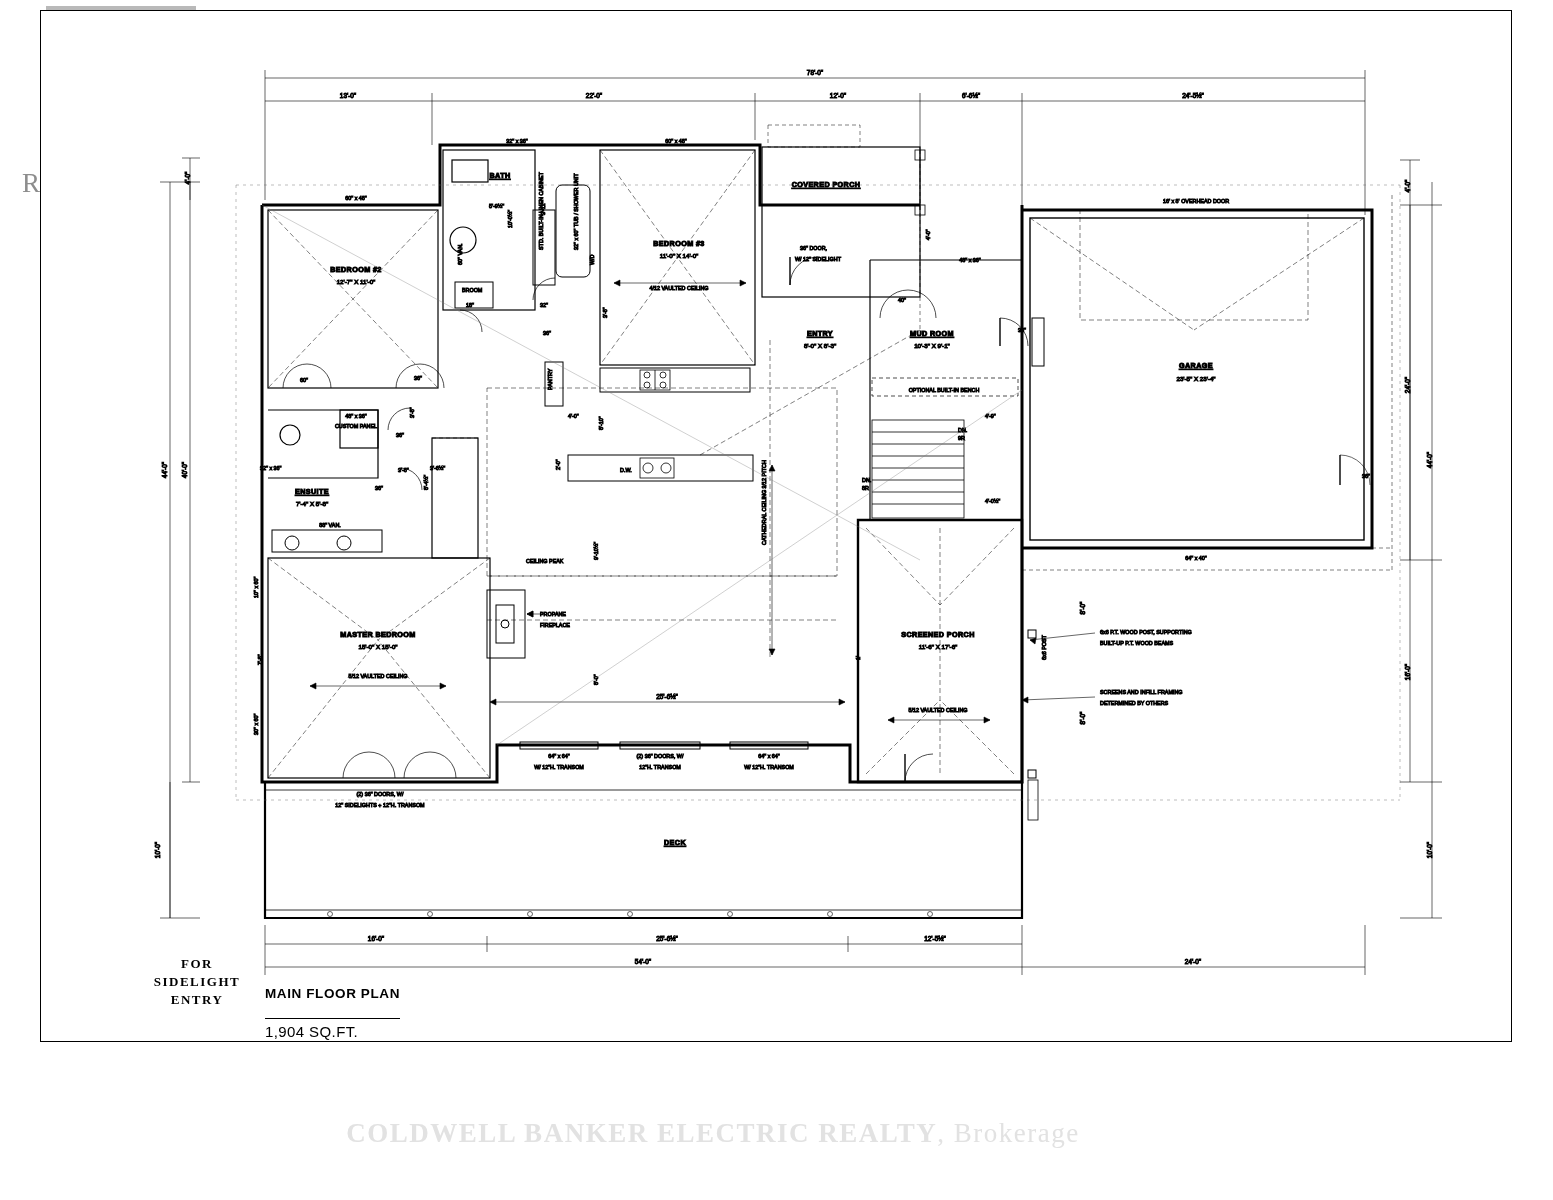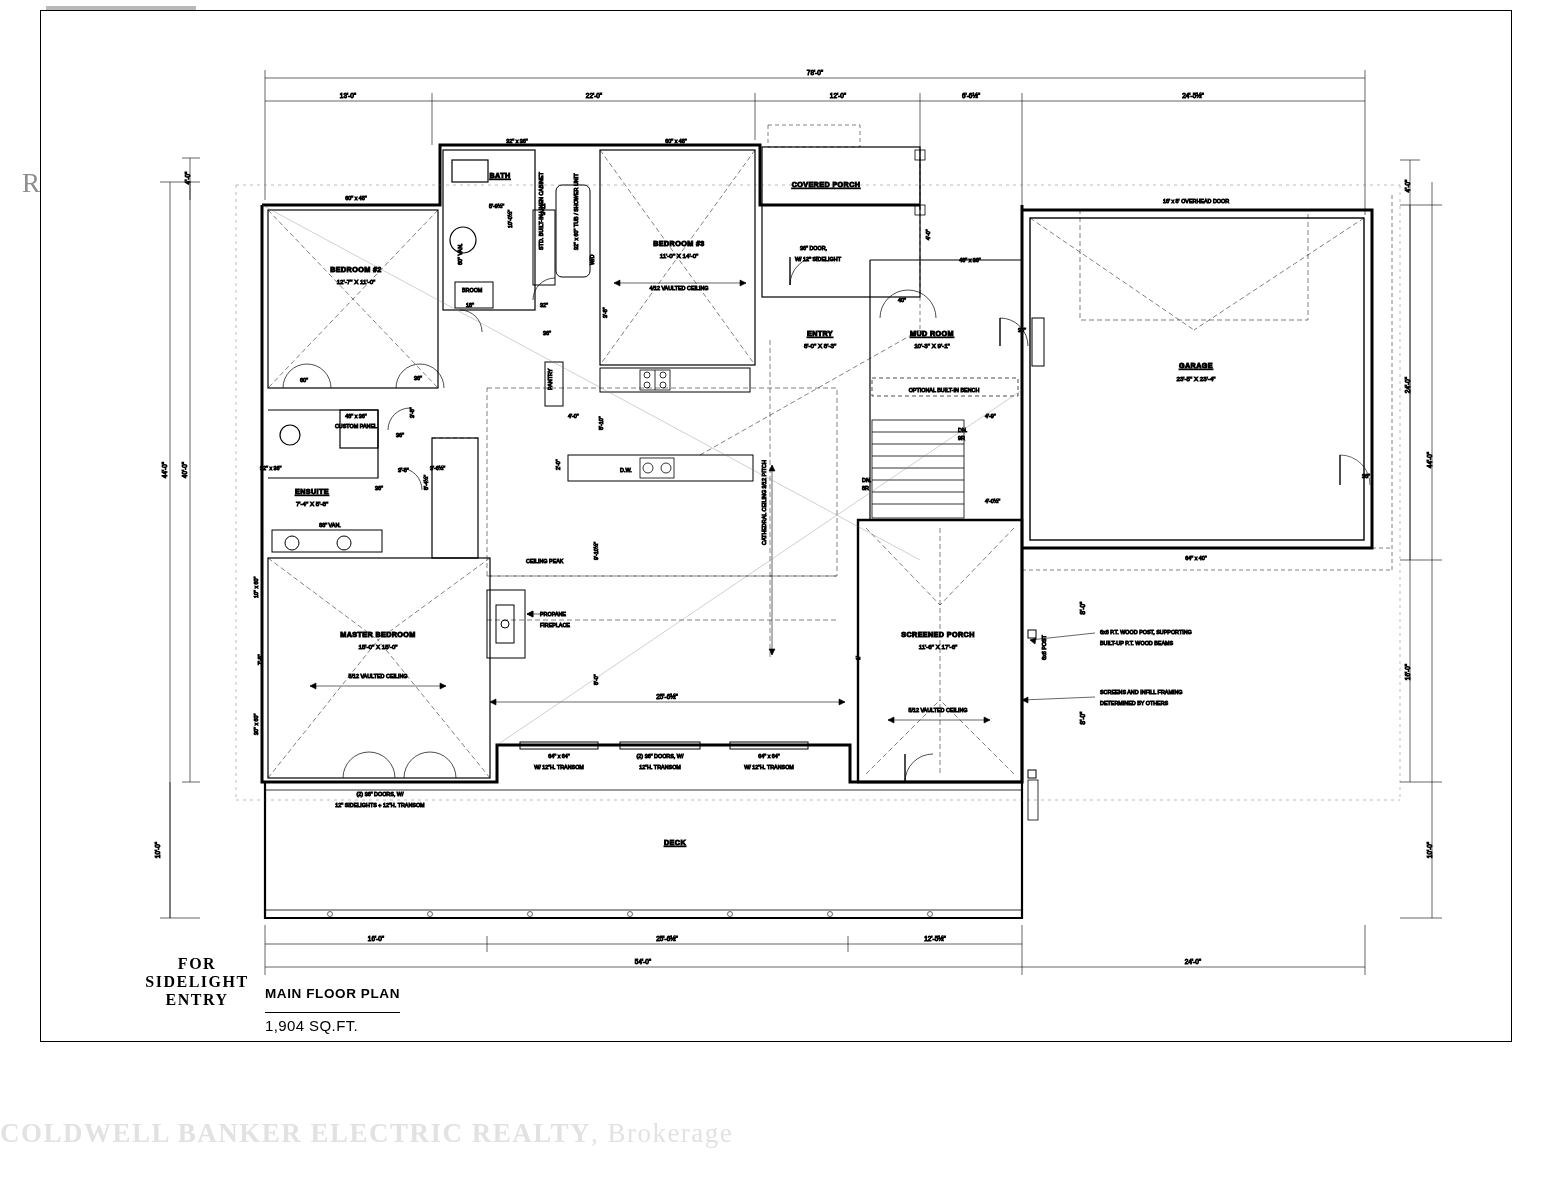--- a/index.html
+++ b/index.html
@@ -4,25 +4,25 @@
 <style>
   html,body{margin:0;padding:0;background:#ffffff;}
   body{width:1553px;height:1200px;position:relative;font-family:"Liberation Sans",sans-serif;color:#000;}
   #sheet{position:absolute;left:0;top:0;width:1553px;height:1200px;background:#fff;overflow:hidden;}
   .plan-frame{position:absolute;left:40px;top:10px;width:1470px;height:1030px;border:1.5px solid #000;background:#fff;}
   .realtor-logo{position:absolute;left:18px;top:0px;width:200px;height:205px;}
   .realtor-box{position:absolute;left:28px;top:6px;width:150px;height:148px;background:#b9b9b9;}
   .realtor-r{position:absolute;left:60px;top:28px;font-size:108px;line-height:108px;font-weight:bold;color:#ffffff;font-family:"Liberation Serif",serif;}
   .realtor-word{position:absolute;left:4px;top:168px;font-size:27px;letter-spacing:1.5px;color:#8d8d8d;font-family:"Liberation Serif",serif;}
   .realtor-word sup{font-size:11px;vertical-align:super;}
-  .ref-only{position:absolute;left:137px;top:955px;width:120px;text-align:center;font-size:16px;line-height:18px;letter-spacing:1.5px;font-weight:bold;font-family:"Liberation Serif",serif;}
+  .ref-only{position:absolute;left:137px;top:955px;width:120px;text-align:center;font-size:13px;line-height:18px;letter-spacing:1.5px;font-weight:bold;font-family:"Liberation Serif",serif;}
   .title-block{position:absolute;left:265px;top:984px;}
-  .title-block .t1{font-size:13.5px;font-weight:bold;letter-spacing:.6px;border-bottom:1.5px solid #000;display:inline-block;padding-bottom:11px;}
+  .title-block .t1{font-size:13.5px;font-weight:bold;letter-spacing:.6px;border-bottom:1.5px solid #000;display:inline-block;padding-bottom:17px;}
   .title-block .t2{font-size:15px;margin-top:4px;letter-spacing:.4px;}
-  .watermark{position:absolute;left:0;top:1118px;width:1426px;text-align:left;font-size:27px;letter-spacing:1.5px;color:#e2e2e2;font-family:"Liberation Serif",serif;}
+  .watermark{position:absolute;left:0;top:1118px;width:1426px;text-align:center;font-size:27px;letter-spacing:1.5px;color:#e2e2e2;font-family:"Liberation Serif",serif;}
   .watermark b{font-weight:bold;}
   svg{position:absolute;left:0;top:0;}
   .lbl{font-family:"Liberation Sans",sans-serif;font-size:6.2px;fill:#000;}
   .lbl-b{font-family:"Liberation Sans",sans-serif;font-size:7.2px;fill:#000;font-weight:bold;letter-spacing:.4px;}
   .lbl-s{font-family:"Liberation Sans",sans-serif;font-size:5.4px;fill:#000;}
   .dim{font-family:"Liberation Sans",sans-serif;font-size:6.4px;fill:#000;}
 </style>
 </head>
 <body>
 

